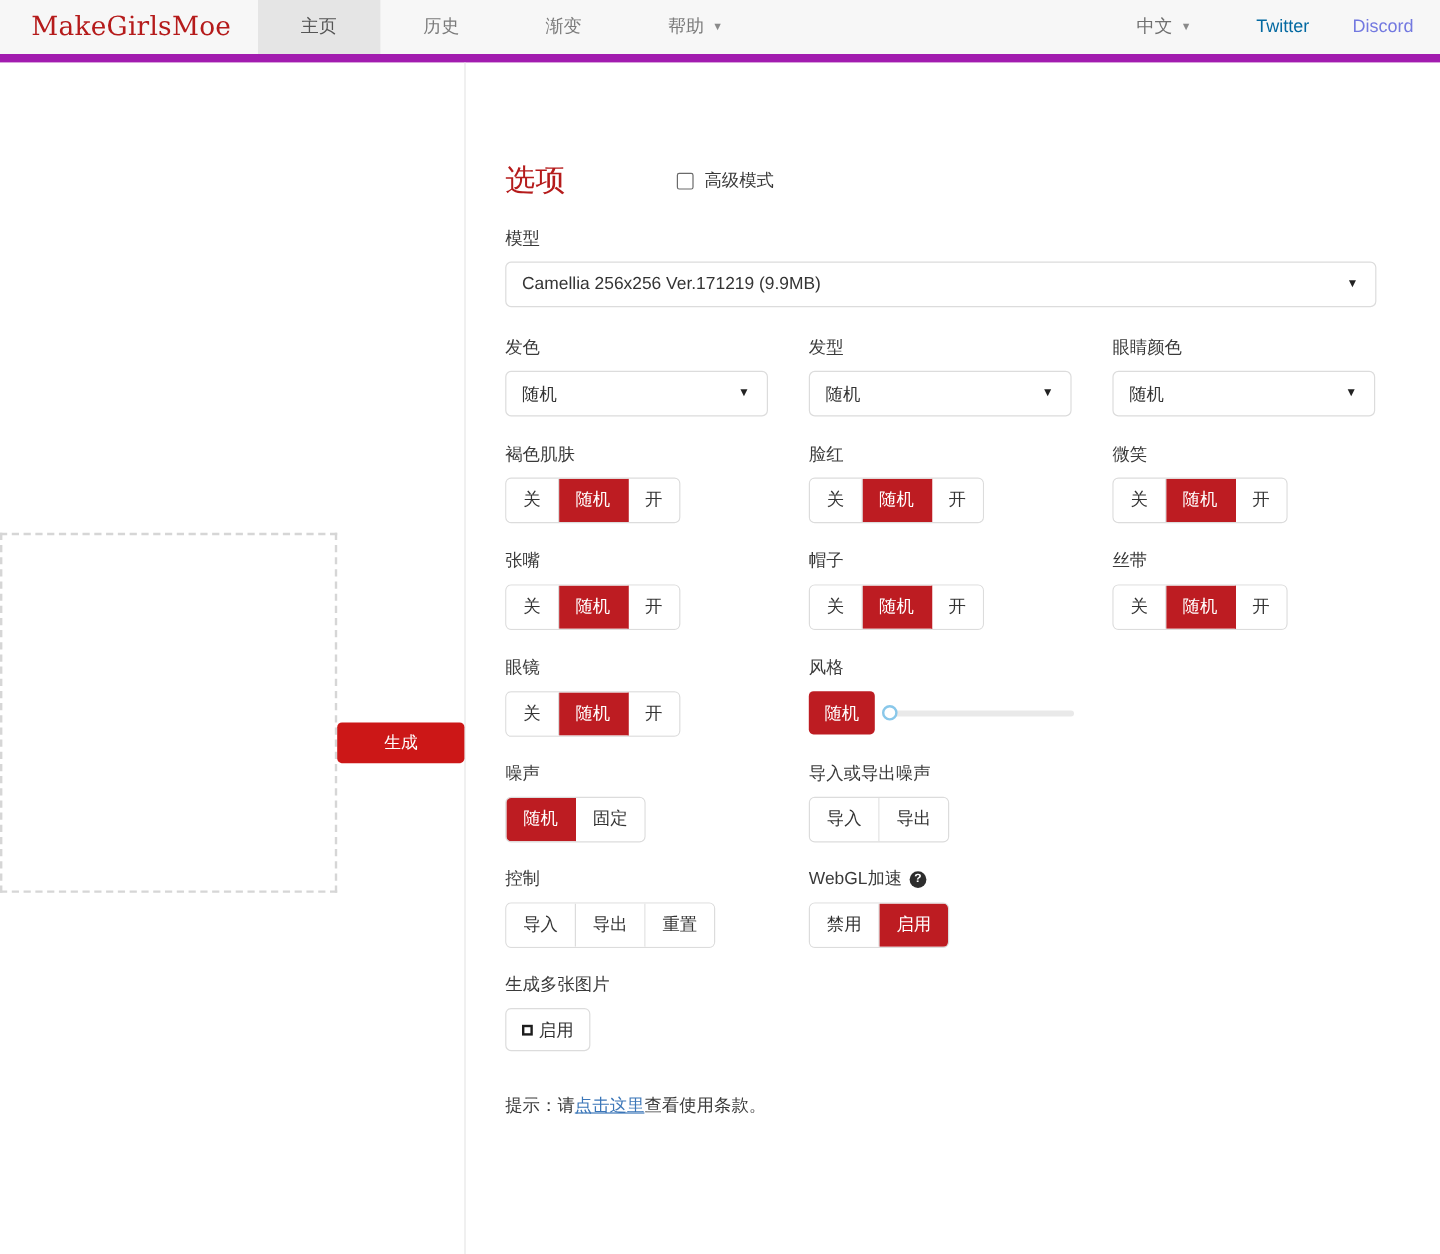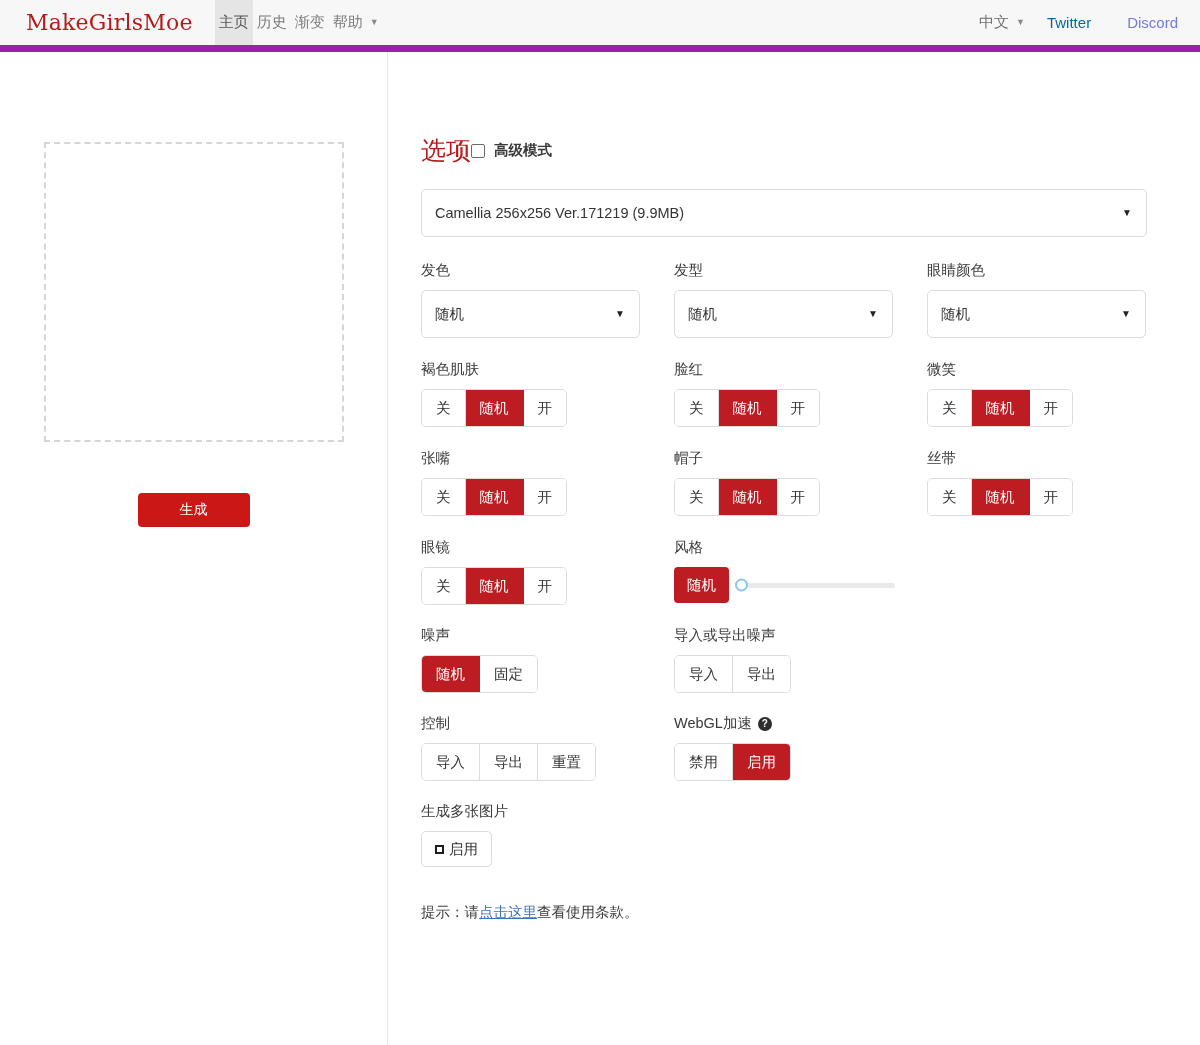--- a/index.html
+++ b/index.html
@@ -37,21 +37,21 @@
     font-weight: 400;
     white-space: nowrap;
   }
   .nav-links {
     display: flex;
     align-items: stretch;
   }
   .nav-item {
     display: flex;
     align-items: center;
-    padding: 0 4px;
+    padding: 0 36px;
     font-size: 15px;
     color: #7b7b7b;
     white-space: nowrap;
     cursor: pointer;
     border: none;
     background: transparent;
   }
   .nav-item.active {
     background: #e5e5e5;
     color: #555555;
@@ -85,21 +85,21 @@
   .content {
     display: flex;
     height: calc(1045px - 52px);
   }
   .left-pane {
     width: 388px;
     box-sizing: border-box;
     border-right: 1px solid #e6e6e6;
     padding-top: 90px;
     display: flex;
-    flex-direction: column;
+    flex-direction: row;
     align-items: center;
   }
   .img-placeholder {
     width: 300px;
     height: 300px;
     border: 2px dashed #d6d6d6;
     box-sizing: border-box;
     background: #ffffff;
   }
   .generate-btn {
@@ -124,28 +124,28 @@
   
   .options-head {
     display: flex;
     align-items: center;
     margin-bottom: 26px;
   }
   .options-title {
     font-size: 25px;
     color: #b51b1b;
     line-height: 1;
+    margin-right: 93px;
   }
   .adv-mode {
     display: flex;
     align-items: center;
     font-size: 14.5px;
     color: #3a3a3a;
     cursor: pointer;
-    font-weight: bold;
   }
   .checkbox {
     width: 12px;
     height: 12px;
     border: 1px solid #6a6a6a;
     border-radius: 2px;
     background: #fff;
     margin-right: 9px;
     display: inline-block;
   }
@@ -153,21 +153,21 @@
   
   .field-label {
     font-size: 14.5px;
     color: #3a3a3a;
     margin-bottom: 10px;
     display: flex;
     align-items: center;
   }
   .select-box {
     position: relative;
-    height: 48px;
+    height: 38px;
     border: 1px solid #dcdcdc;
     border-radius: 5px;
     background: #fff;
     display: flex;
     align-items: center;
     padding: 0 30px 0 13px;
     box-sizing: border-box;
     font-size: 14.5px;
     color: #343434;
     cursor: pointer;
@@ -371,20 +371,21 @@
 
     <div class="options-head">
       <div class="options-title">选项</div>
       <div class="adv-mode">
         <span class="checkbox"></span>
         <span>高级模式</span>
       </div>
     </div>
 
     <div class="model-row">
+      <div class="field-label">模型</div>
       <div class="select-box">
         <span>Camellia 256x256 Ver.171219 (9.9MB)</span>
         <span class="caret">▼</span>
       </div>
     </div>
 
     <div class="grid3">
       <div class="col">
         <div class="field-label">发色</div>
         <div class="select-box">

